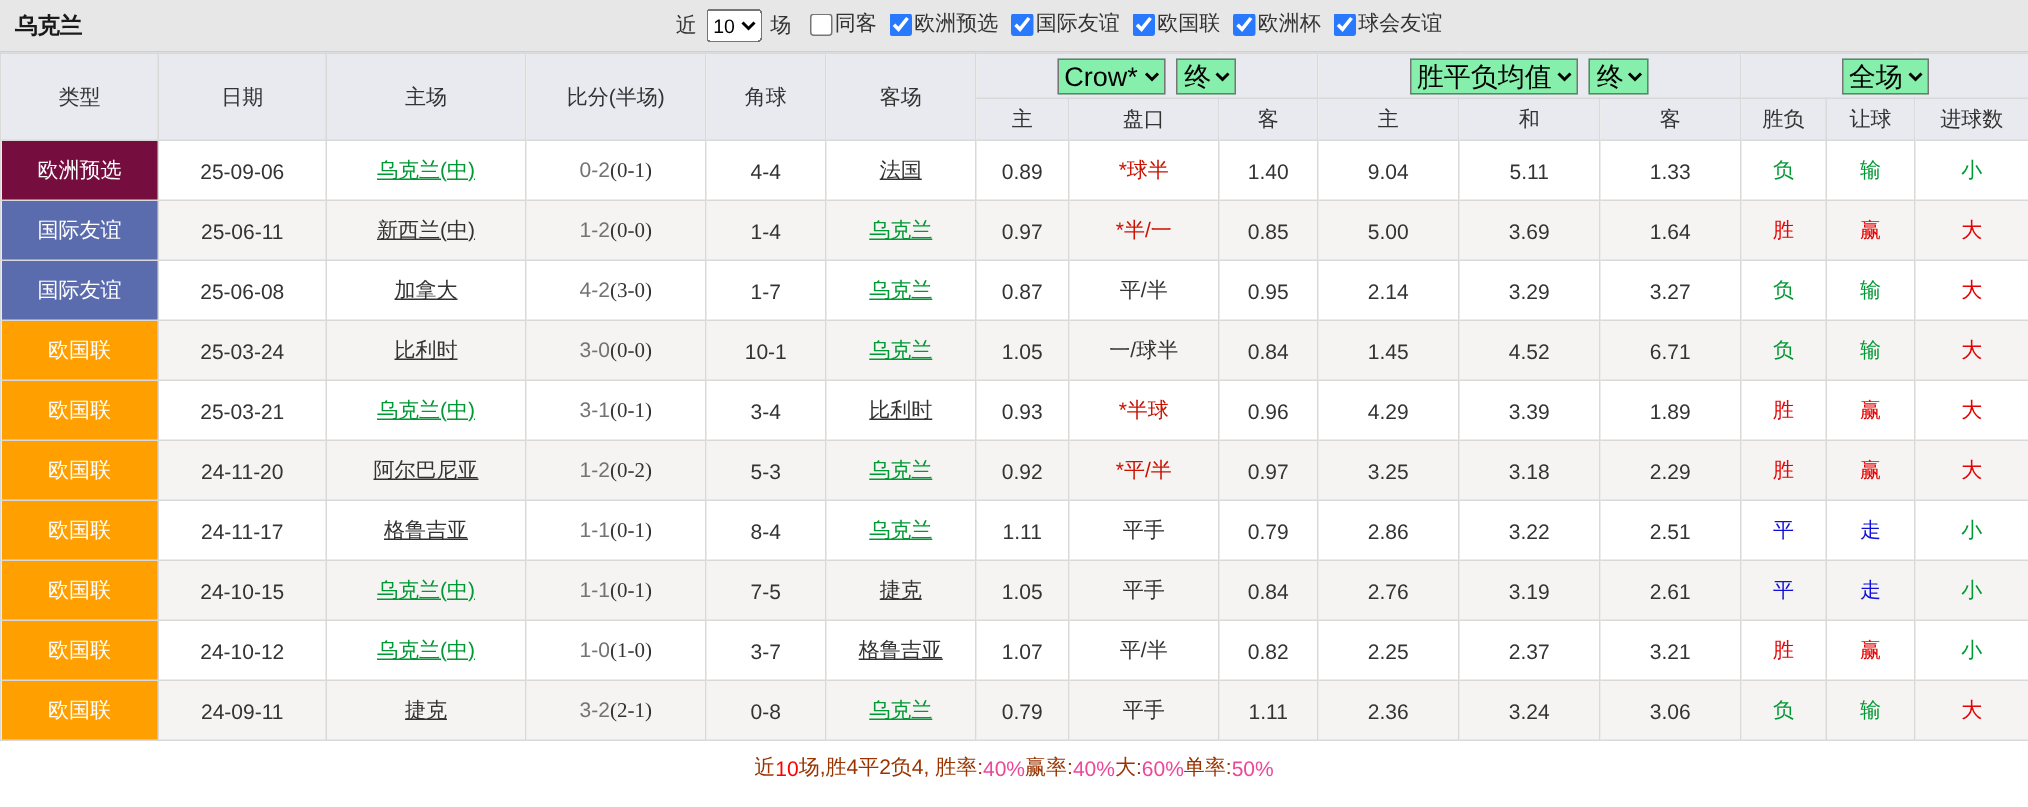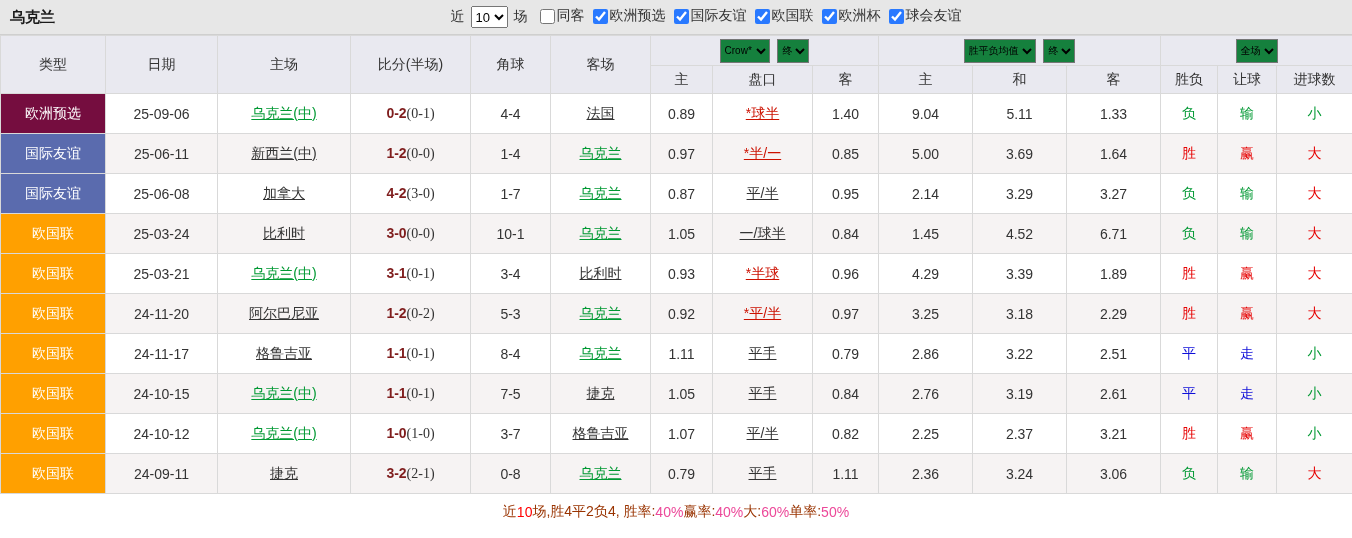--- a/index.html
+++ b/index.html
@@ -59,35 +59,35 @@
     overflow: hidden;
     white-space: nowrap;
   }
   thead th {
     background: #e9e9f0;
     font-weight: normal;
     color: #333;
   }
   thead tr.ctrl-row th { height: 30px; }
   thead tr.sub-row th { height: 28px; }
-  thead select { font-size: 10px; height: 24px; margin: 0 2px; background: #15803d; }
+  thead select { font-size: 18px; height: 24px; margin: 0 2px; background: #86efac; }
   tbody td { height: 40px; color: #333; background: #fff; }
   tbody tr.alt td { background: #f6f3f3; }
 
   
   td.type-cell { color: #fff; font-size: 14px; }
   tr td.t-pre, tr.alt td.t-pre { background: #750d3f; }
   tr td.t-fri, tr.alt td.t-fri { background: #5a6bae; }
   tr td.t-nat, tr.alt td.t-nat { background: #ffa000; }
 
   .team { color: #333; text-decoration: underline; }
   .green-team { color: #009933; }
-  .score-main { color: #7f1d1d; font-weight: bold; }
+  .score-main { color: #737373; }
   .score-half { color: #333; font-family: Liberation Serif, serif; }
-  .handicap { color: #333; text-decoration: underline; }
+  .handicap { color: #333; }
   .hc-red { color: #cc1100; }
   .num { color: #333; }
 
   .c-green { color: #009933; }
   .c-red { color: #e60000; }
   .c-blue { color: #0f0fd9; }
 
   
   .footer {
     height: 35px;

